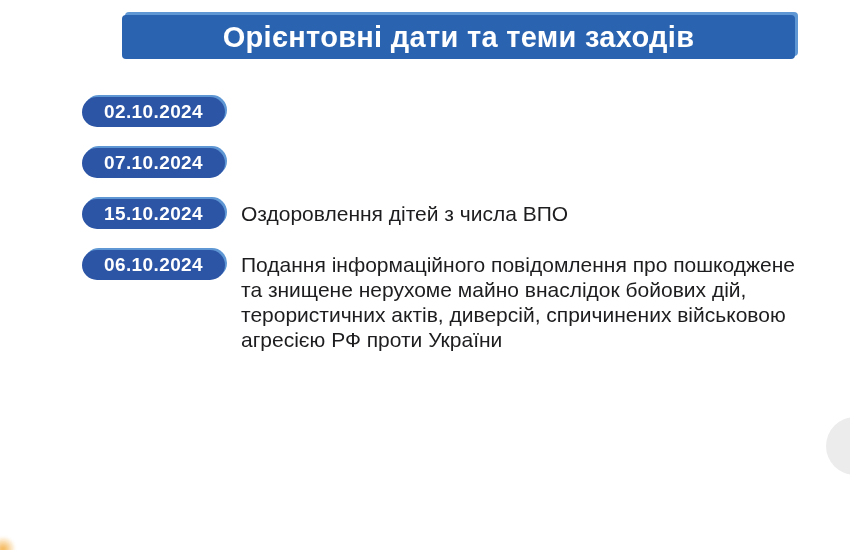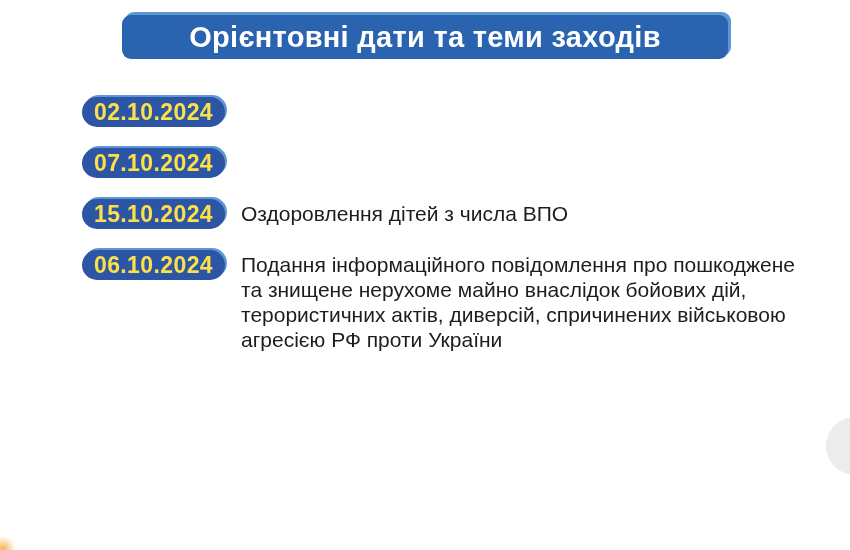--- a/index.html
+++ b/index.html
@@ -8,24 +8,24 @@
     width: 850px;
     height: 550px;
     background: #ffffff;
     overflow: hidden;
     font-family: "Liberation Sans", sans-serif;
   }
   .title-pill {
     position: absolute;
     left: 122px;
     top: 15px;
-    width: 606px;
+    width: 673px;
     height: 44px;
     background: var(--title-bg, #2a63b0);
-    border-radius: 9px;
+    border-radius: 4px;
     box-shadow: 3px -3px 0 0 var(--pill-highlight, #5e97d4);
     display: flex;
     align-items: center;
     justify-content: center;
     color: #ffffff;
     font-size: 29px;
     font-weight: bold;
     letter-spacing: 0.3px;
   }
   .schedule {
@@ -43,22 +43,22 @@
   }
   .date-badge {
     flex: 0 0 143px;
     height: 30px;
     border-radius: 15px;
     background: var(--badge-bg, #2d55a5);
     box-shadow: 2px -2px 0 0 var(--pill-highlight, #5e97d4);
     display: flex;
     align-items: center;
     justify-content: center;
-    color: #fde047;
-    font-size: 23px;
+    color: #ffffff;
+    font-size: 19px;
     font-weight: bold;
     letter-spacing: 0.4px;
   }
   .topic {
     margin-left: 16px;
     width: 565px;
     color: var(--text, #1d1d1f);
     font-size: 21px;
     line-height: 25px;
     padding-top: 2px;

